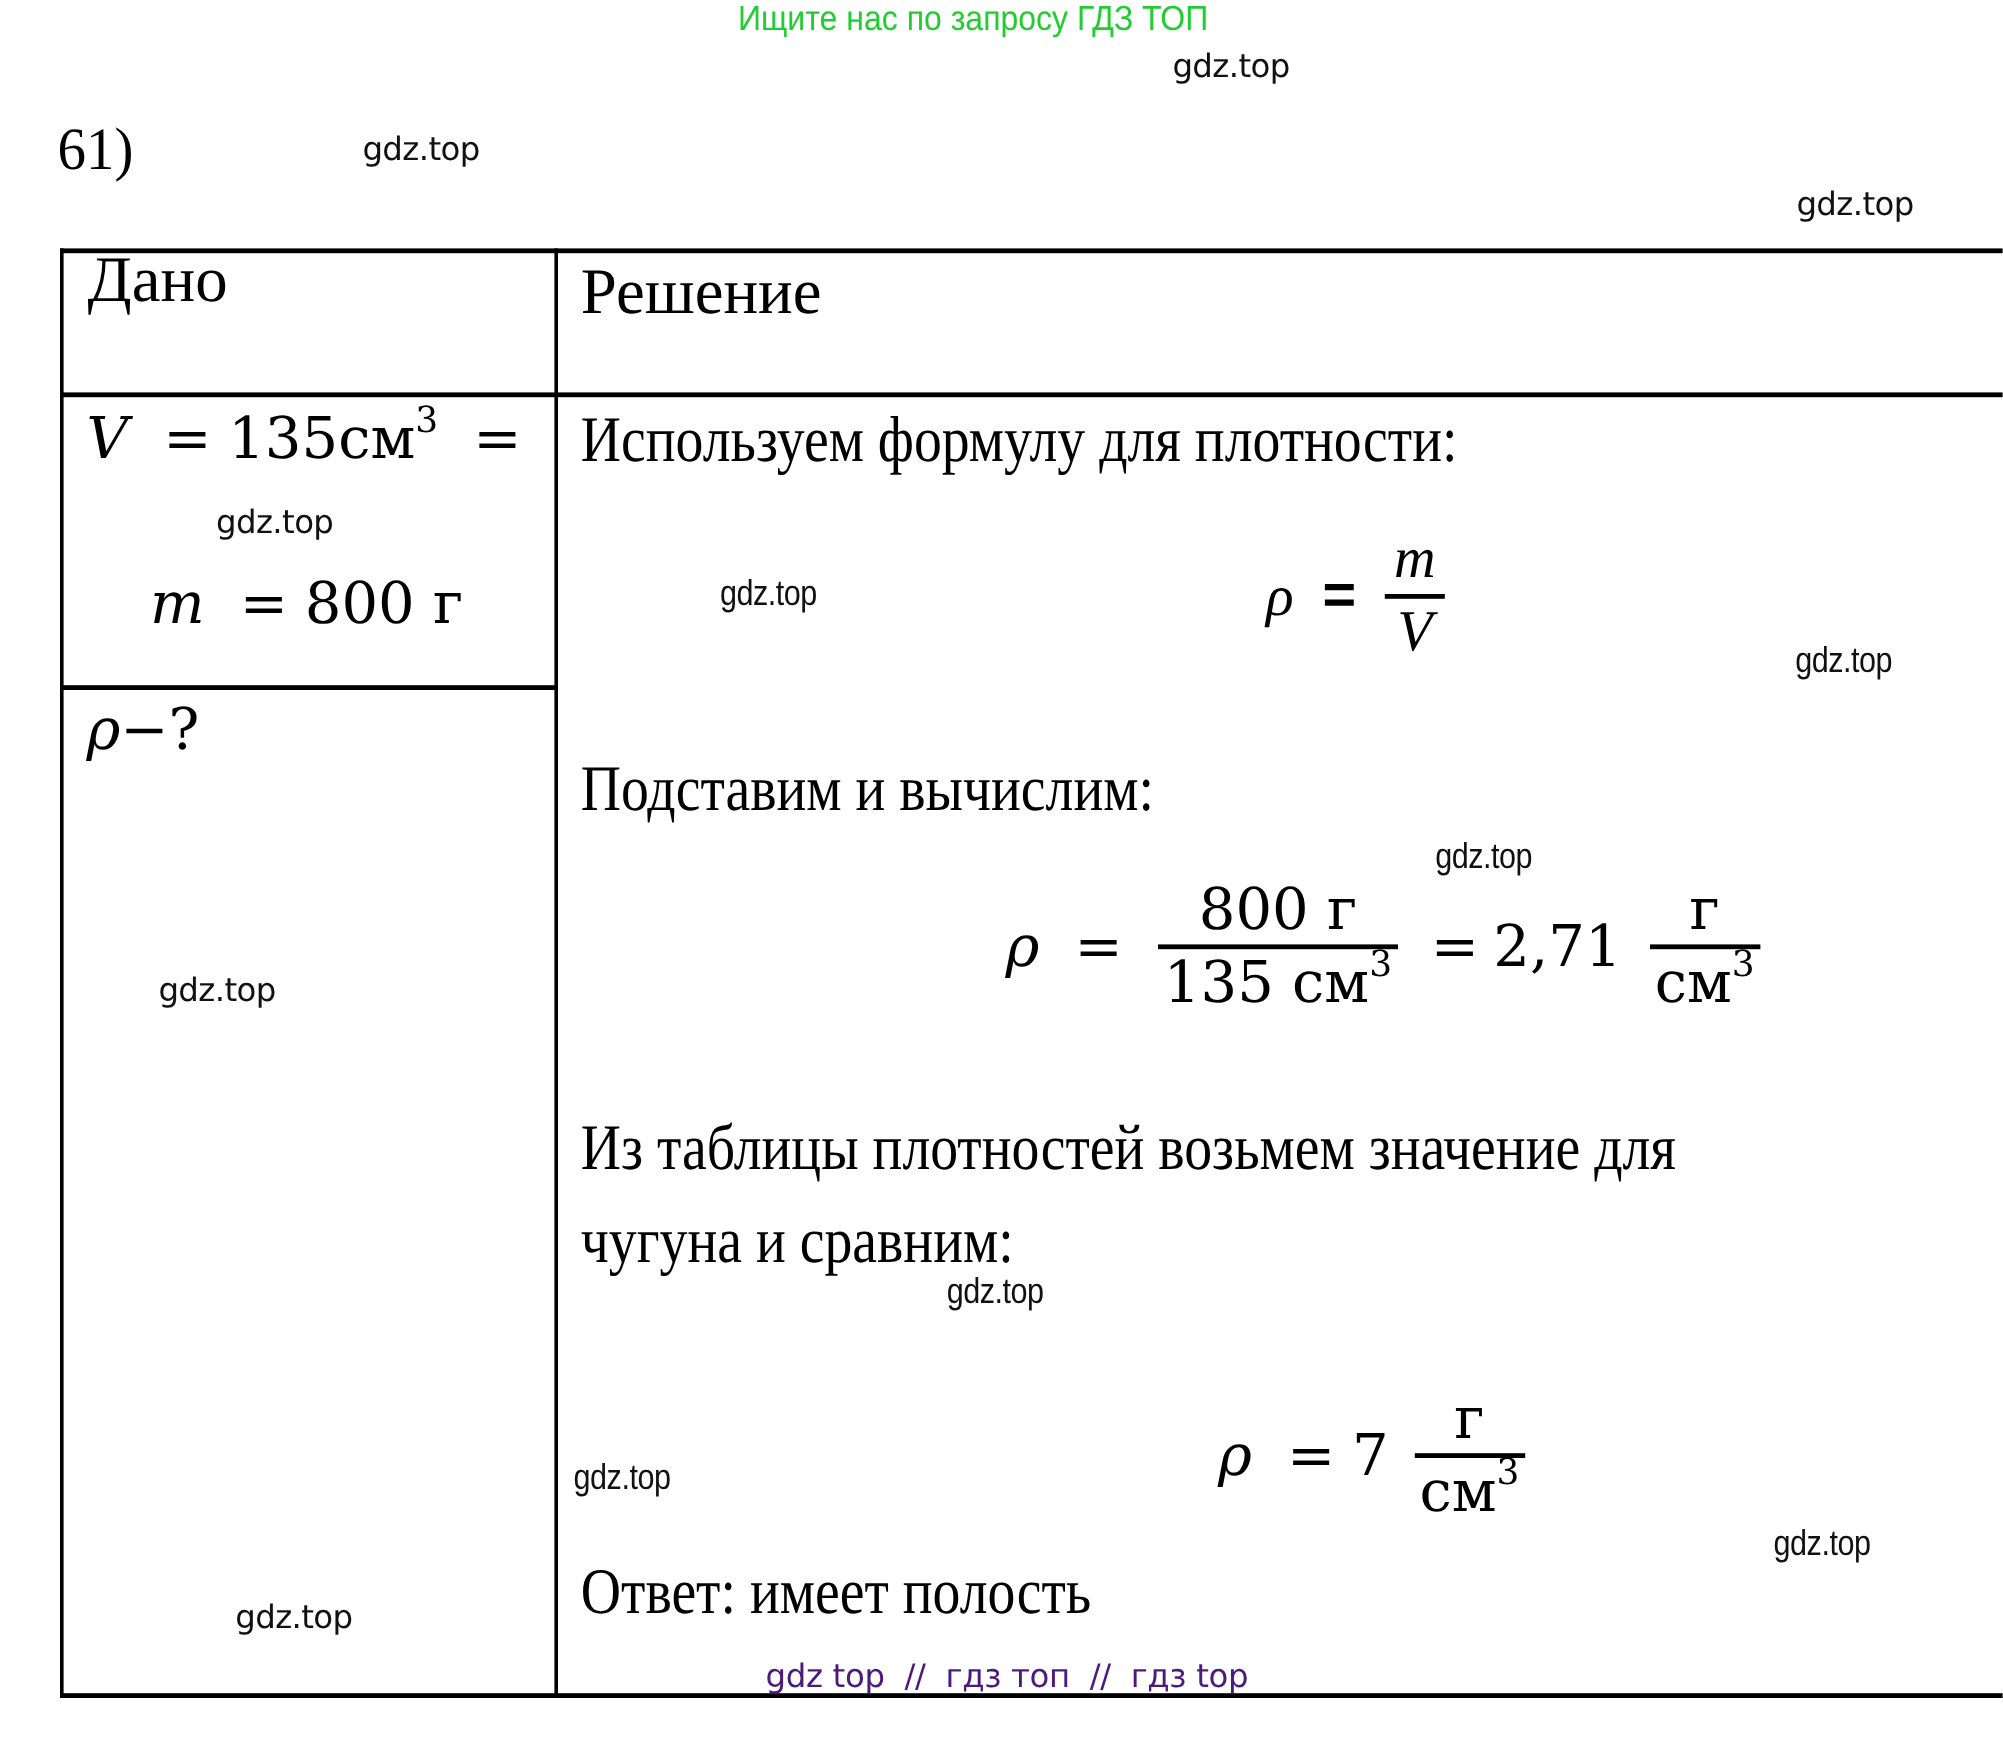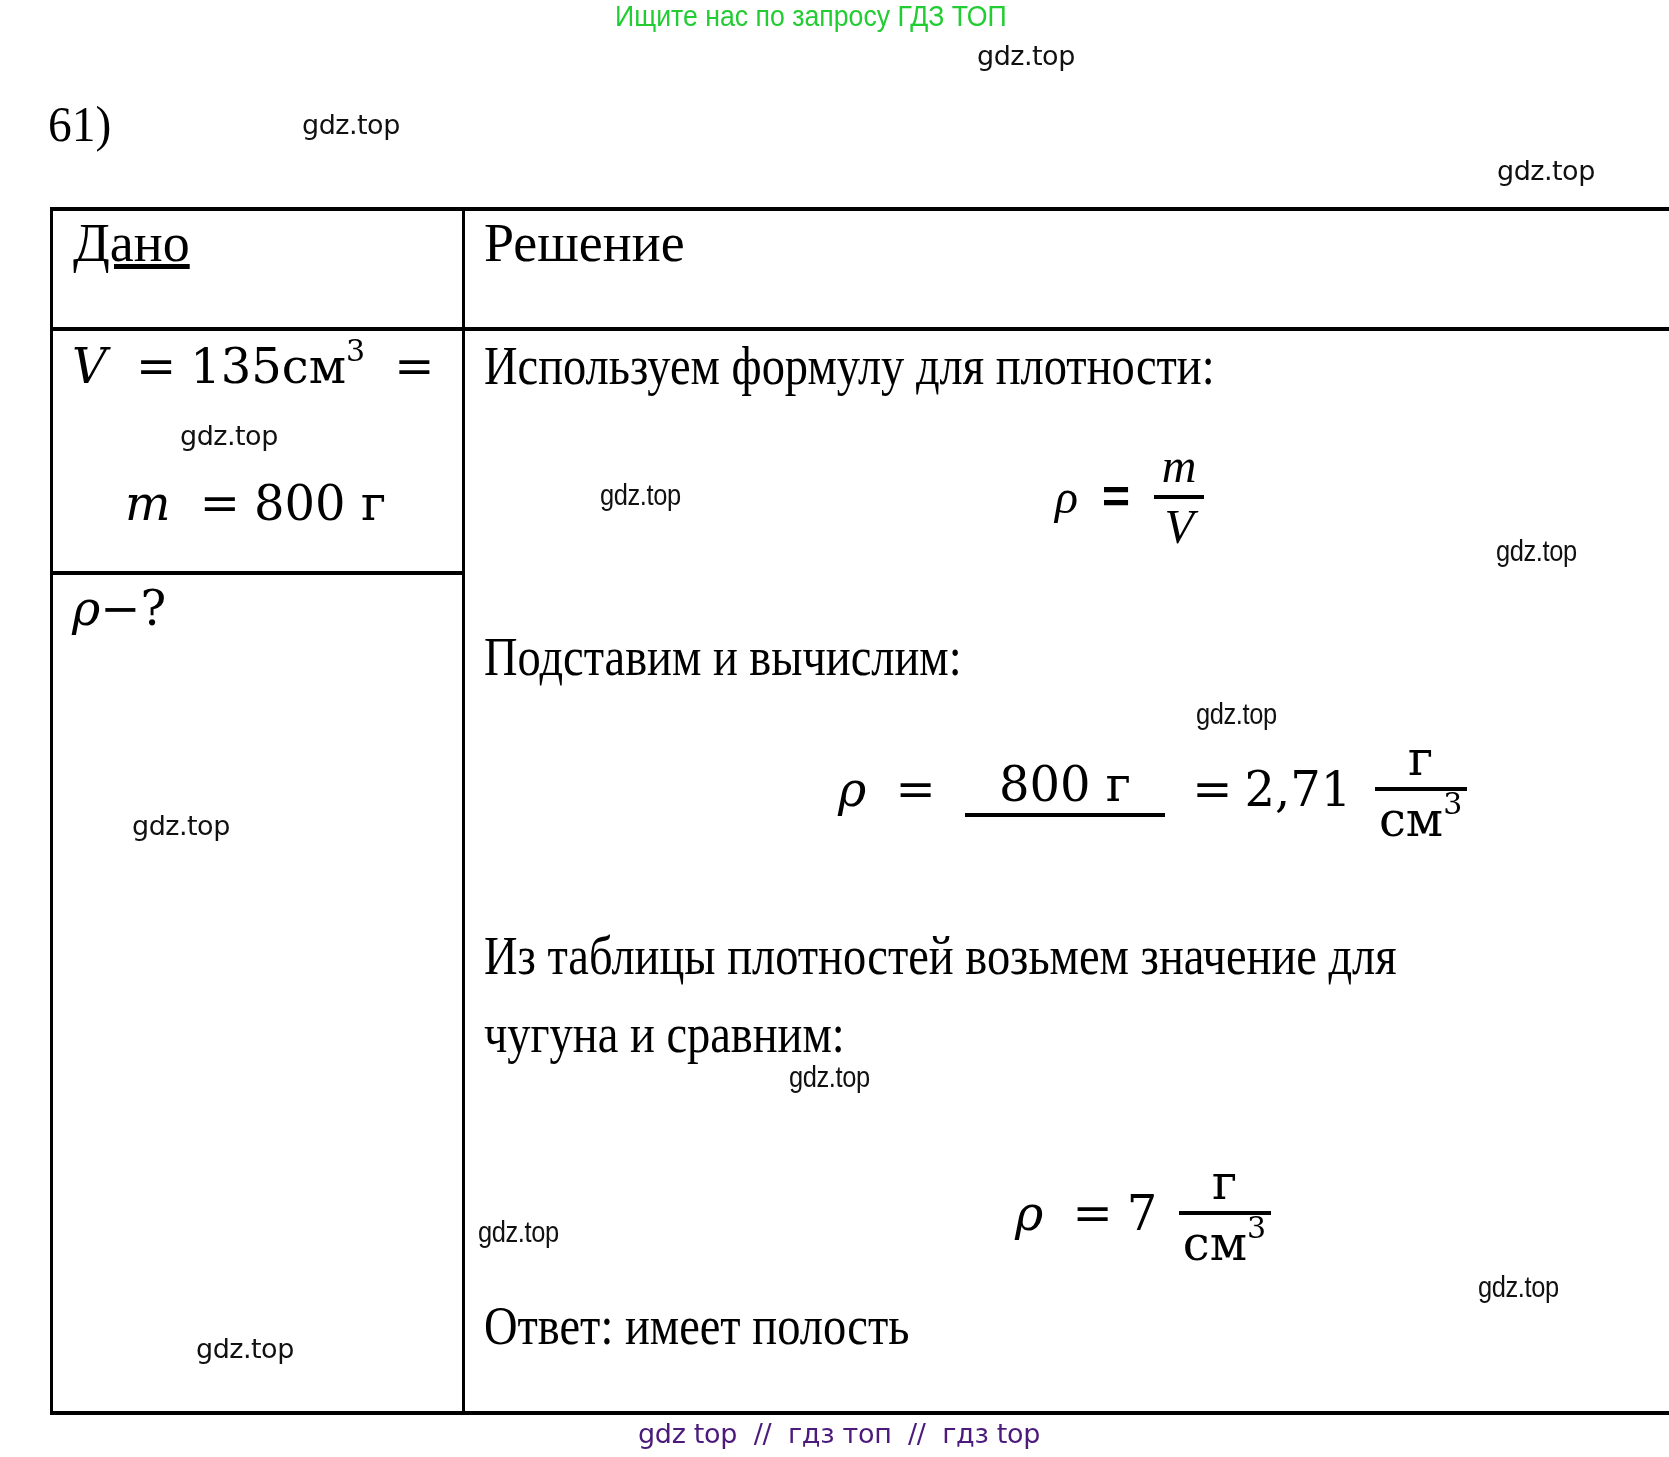--- a/index.html
+++ b/index.html
@@ -91,21 +91,21 @@
 
 <div class="abs task-num" style="left:48px; top:95px;">61)</div>
 
 <div class="hline" style="left:50px; top:207px; width:1619px;"></div>
 <div class="hline" style="left:50px; top:327px; width:1619px;"></div>
 <div class="hline" style="left:50px; top:571px; width:414px;"></div>
 <div class="hline" style="left:50px; top:1411px; width:1619px;"></div>
 <div class="vline" style="left:50px; top:207px; height:1208px;"></div>
 <div class="vline" style="left:462px; top:207px; height:1208px;"></div>
 
-<div class="abs head-text" style="left:73px; top:212px;text-decoration:underline;">Дано</div>
+<div class="abs head-text" style="left:73px; top:202px;">Дано</div>
 <div class="abs head-text" style="left:484px; top:212px;text-align:center;">Решение</div>
 
 <div class="abs math" style="left:72px; top:338px;">
   <i>V</i>
   <span style="margin:0 14px;">=</span><span>135см</span><sup>3</sup>
   <span style="margin-left:14px;">=</span>
 </div>
 <div class="abs wm" style="left:180px; top:420px;">gdz.top</div>
 
 <div class="abs math" style="left:125px; top:457px;margin-top:18px;">
@@ -135,20 +135,21 @@
 
 <div class="abs serif-narrow" style="left:484px; top:626px;">Подставим и вычислим:</div>
 <div class="abs wm narrow" style="left:1196px; top:697px;">gdz.top</div>
 
 <div class="abs math" style="left:838px; top:732px;">
   <i style="vertical-align:middle;">ρ</i>
   <span style="vertical-align:middle; margin:0 14px;">=</span>
   <span class="frac" style="width:200px;">
     <span class="num">800 г</span>
     <span class="bar"></span>
+    <span class="den"><span>135 см</span><sup>3</sup></span>
   </span>
   <span style="vertical-align:middle; margin:0 12px;">=</span><span style="vertical-align:middle;">2,71</span>
   <span class="frac" style="width:92px; margin-left:8px;">
     <span class="num">г</span>
     <span class="bar"></span>
     <span class="den"><span>см</span><sup>3</sup></span>
   </span>
 </div>
 
 <div class="abs serif-narrow" style="left:484px; top:925px;">Из таблицы плотностей возьмем значение для</div>
@@ -162,13 +163,13 @@
     <span class="num">г</span>
     <span class="bar"></span>
     <span class="den"><span>см</span><sup>3</sup></span>
   </span>
 </div>
 <div class="abs wm narrow" style="left:478px; top:1215px;">gdz.top</div>
 <div class="abs wm narrow" style="left:1478px; top:1270px;">gdz.top</div>
 
 <div class="abs serif-narrow" style="left:484px; top:1295px;">Ответ: имеет полость</div>
 
-<div class="abs footer" style="left:638px; top:1418px; white-space:pre;">gdz top  //  гдз топ  //  гдз top</div>
+<div class="abs footer" style="left:638px; top:1382px; white-space:pre;">gdz top  //  гдз топ  //  гдз top</div>
 
 </body></html>

